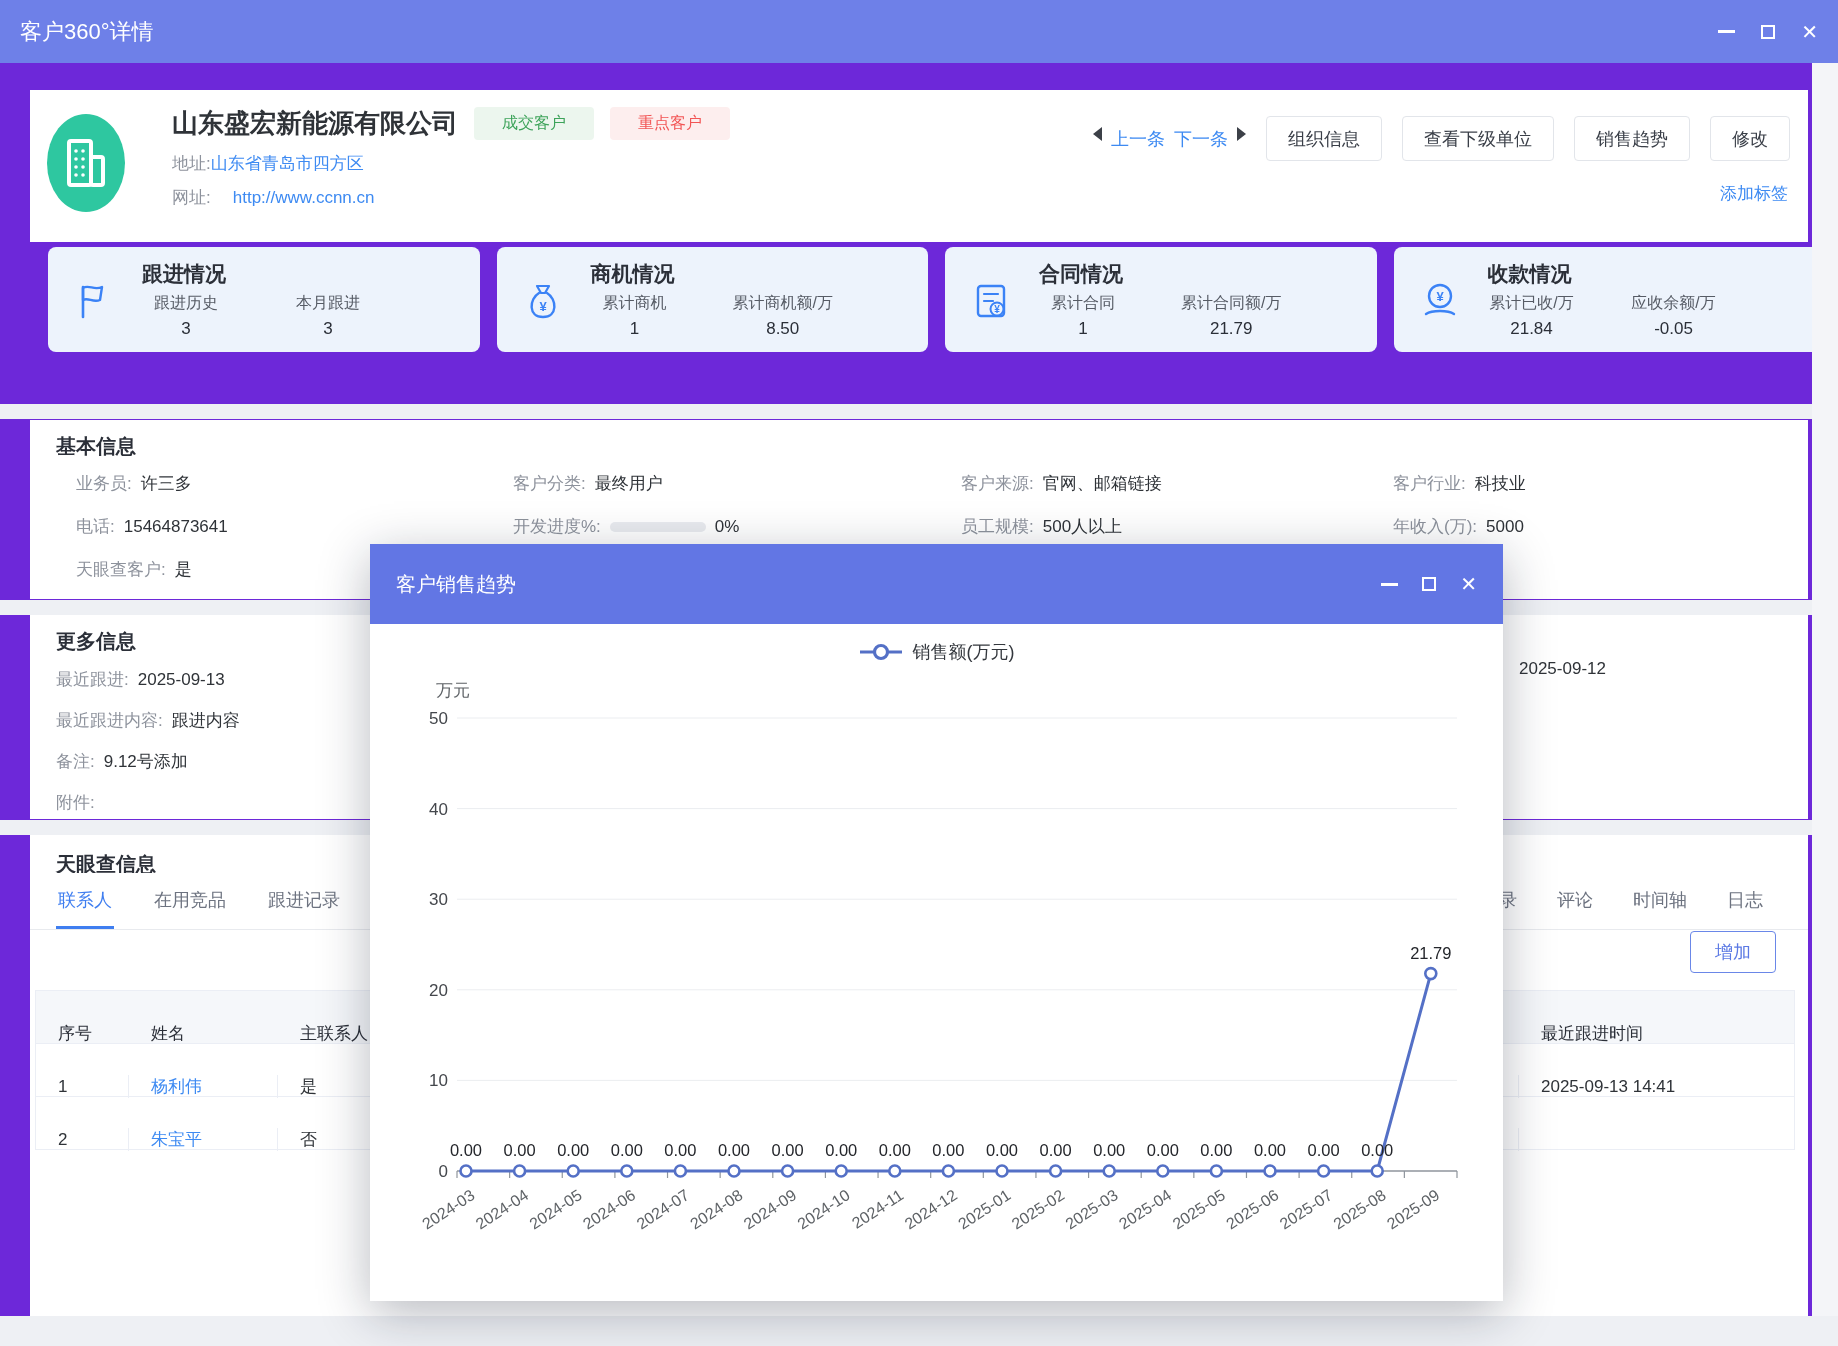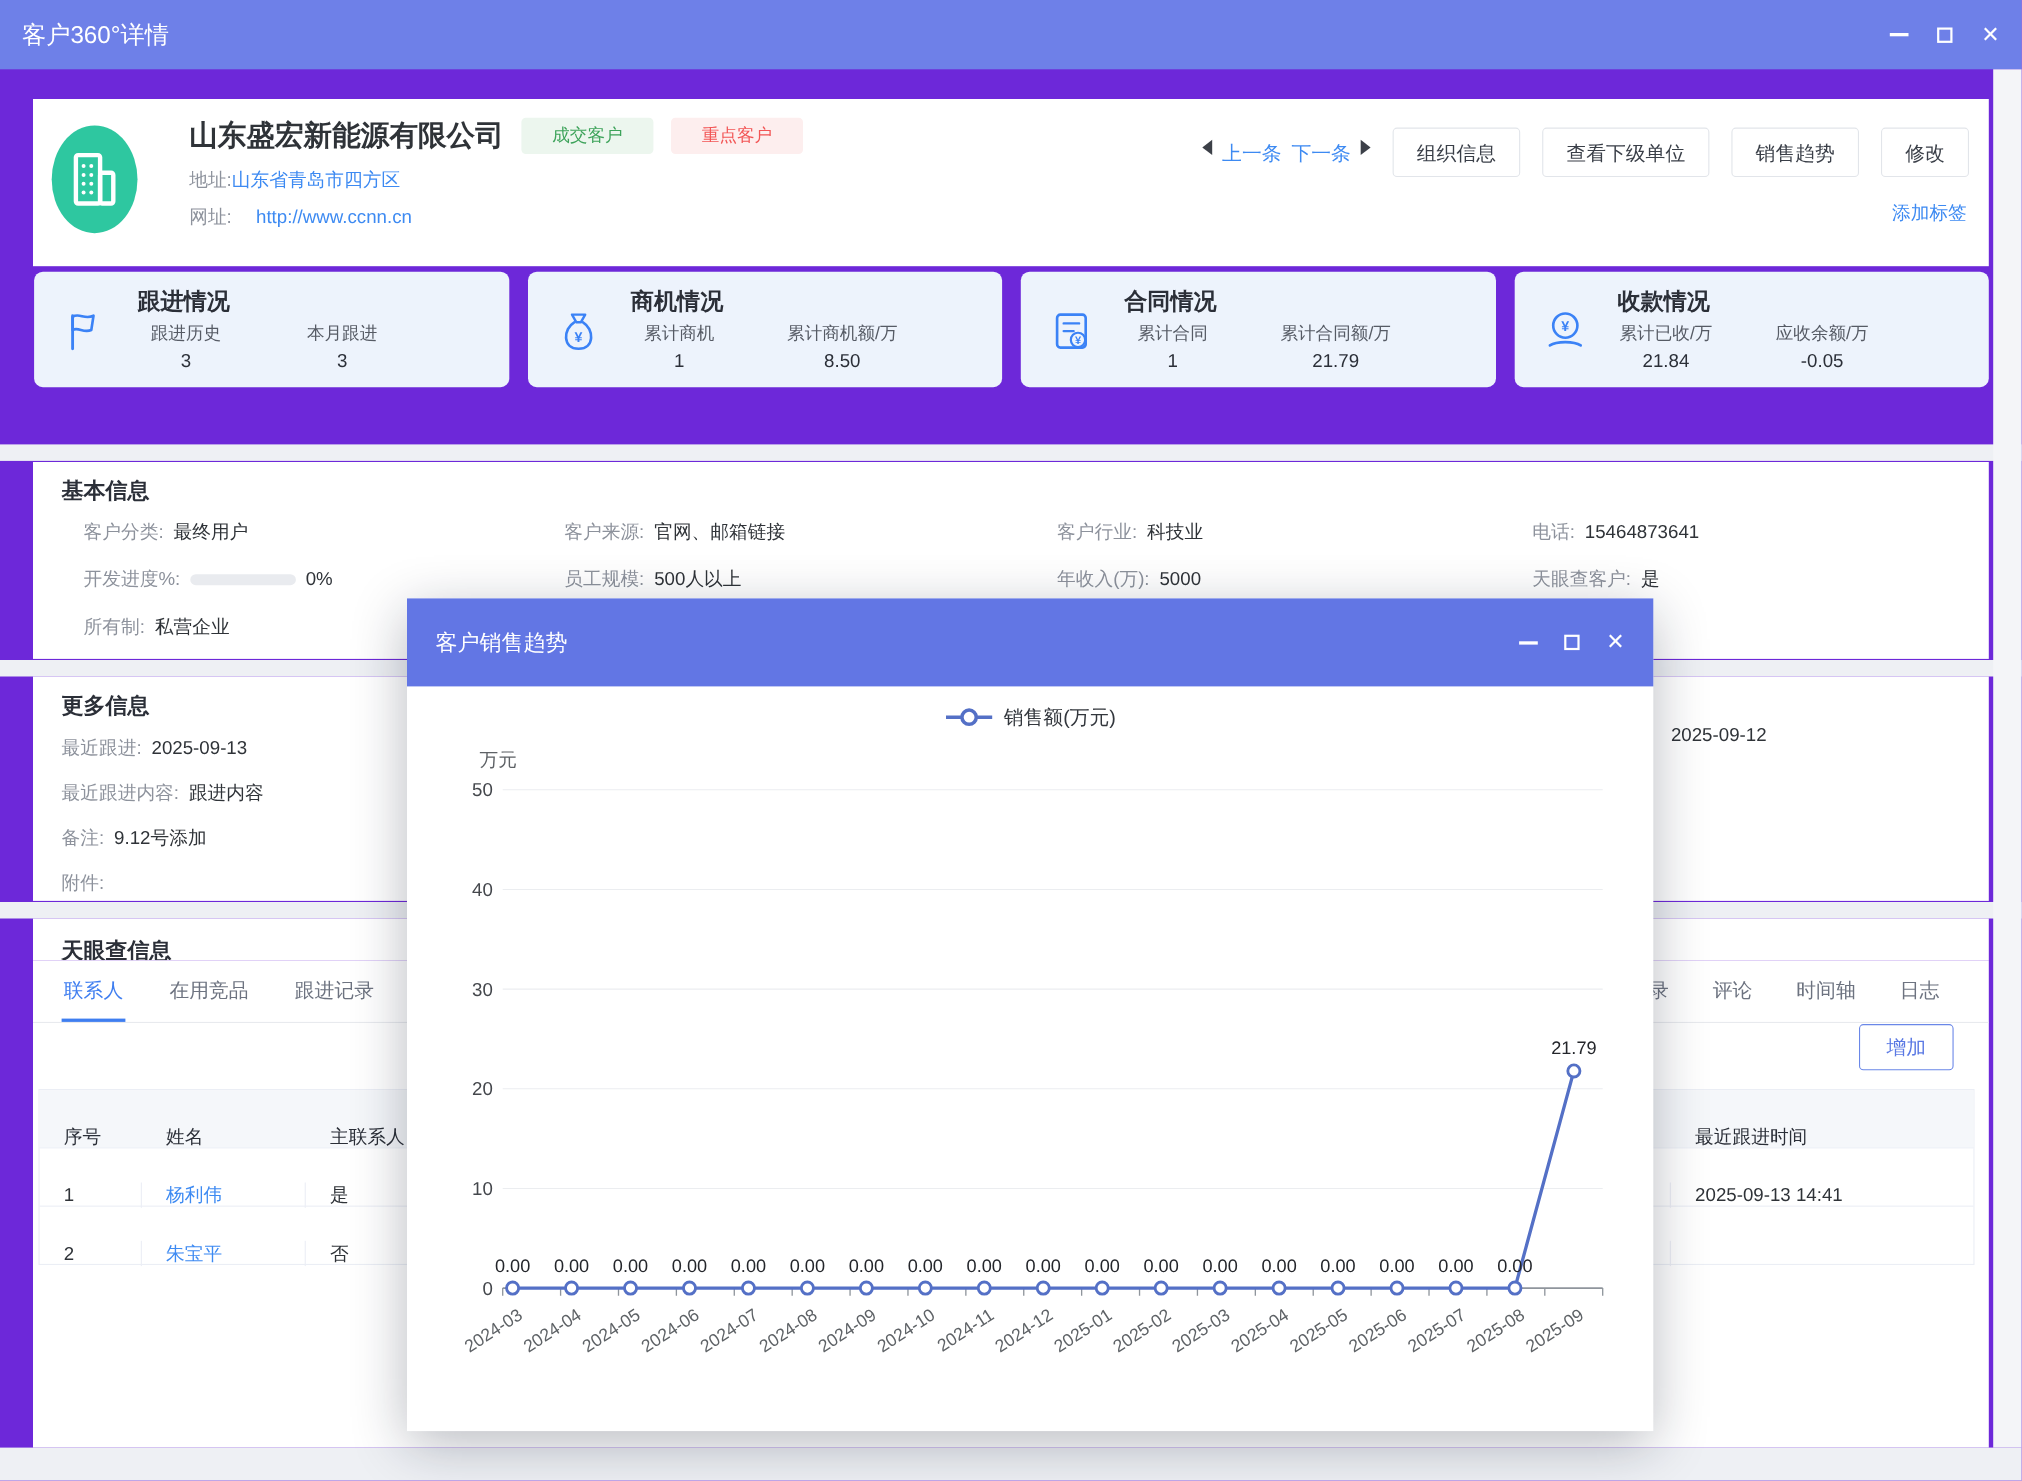--- a/index.html
+++ b/index.html
@@ -33,21 +33,21 @@
   .company-right { position:absolute; right:18px; top:26px; display:flex; align-items:center; gap:20px; }
   .navgroup { display:flex; gap:9px; font-size:18px; }
   .tri-left  { width:0; height:0; border-top:7px solid transparent; border-bottom:7px solid transparent; border-right:9px solid #3c4048; }
   .tri-right { width:0; height:0; border-top:7px solid transparent; border-bottom:7px solid transparent; border-left:9px solid #3c4048; }
   .navlink { color:#3d8af2; }
   .btn { height:45px; padding:0 21px; background:#fff; border:1px solid #e2e5ea; border-radius:4px;
     font-size:18px; color:#3a3f48; display:flex; align-items:center; }
   .add-tag { position:absolute; right:20px; top:92px; color:#3d8af2; font-size:17px; }
 
   
-  .stats-row { position:absolute; left:31px; top:247px; width:1777px; display:flex; gap:17px; }
+  .stats-row { position:absolute; left:48px; top:247px; width:1777px; display:flex; gap:17px; }
   .stat-card { flex:1; height:105px; background:#edf3fc; border-radius:8px; position:relative; }
   .stat-icon { position:absolute; left:26px; top:34px; width:40px; height:40px; }
   .stat-body { margin-left:94px; padding-top:13px; }
   .stat-title { font-size:21px; font-weight:bold; color:#2b2f38; }
   .stat-items { display:flex; gap:54px; margin-top:5px; }
   .stat-item { text-align:center; min-width:88px; }
   .stat-label { font-size:16px; color:#565b65; }
   .stat-value { font-size:17px; color:#2b2f38; margin-top:5px; }
 
   
@@ -238,20 +238,24 @@
         </div>
       </div>
     </div>
   </div>
 
   <div class="gap" style="top:404px"></div>
 
   <div class="info-card" style="top:420px;height:179px">
     <div class="card-title">基本信息</div>
     <div class="info-grid">
+      <div class="field">
+          <span class="flabel">业务员:</span>
+          <span class="fvalue">许三多</span>
+        </div>
       <div class="field">
           <span class="flabel">客户分类:</span>
           <span class="fvalue">最终用户</span>
         </div>
       <div class="field">
           <span class="flabel">客户来源:</span>
           <span class="fvalue">官网、邮箱链接</span>
         </div>
       <div class="field">
           <span class="flabel">客户行业:</span>

